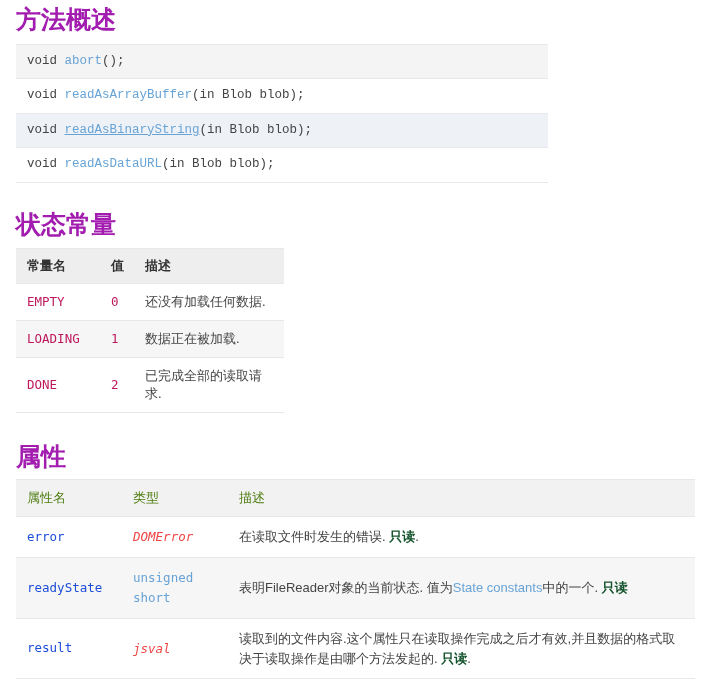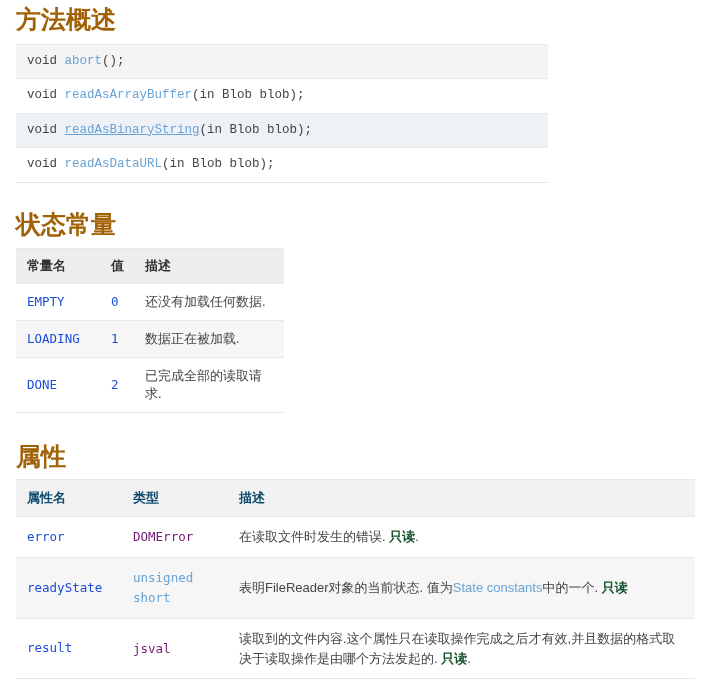--- a/index.html
+++ b/index.html
@@ -18,21 +18,21 @@
     padding: 6px 16px 0 16px;
     box-sizing: border-box;
     width: 728px;
   }
 
   h2.section-title {
     font-family: "Liberation Sans", sans-serif;
     font-size: 25px;
     line-height: 1.1;
     font-weight: bold;
-    color: #a16207;
+    color: #a21caf;
     margin: 0 0 10px 0;
     letter-spacing: 0px;
   }
   h2.section-title.tight { margin-bottom: 9px; }
 
   
   table.doc-table {
     border-collapse: collapse;
     border-spacing: 0;
     font-size: 13px;
@@ -83,35 +83,35 @@
   .state-table td {
     padding: 9px 10px 9px 11px;
     font-size: 13px;
     color: #444444;
     border-top: 1px solid #ebebeb;
     border-bottom: 1px solid #ebebeb;
   }
   .state-table td.mono {
     font-family: "DejaVu Sans Mono", "Liberation Mono", monospace;
     font-size: 12.5px;
-    color: #1d4ed8;
+    color: #be185d;
   }
   .state-table tbody tr:nth-child(even) td { background: #f6f6f6; }
   .state-table col.c-name { width: 84px; }
   .state-table col.c-val  { width: 30px; }
 
   
   .props-table {
     width: 679px;
     margin-bottom: 10px;
   }
   .props-table th {
     background: #f2f2f2;
-    color: #0c4a6e;
-    font-weight: bold;
+    color: #4d7c0f;
+    font-weight: normal;
     font-size: 13px;
     padding: 9px 10px 9px 11px;
     border-bottom: 2px solid #dcdcdc;
     border-top: none;
   }
   .props-table td {
     padding: 10px 10px 10px 11px;
     font-size: 13px;
     color: #444444;
     line-height: 1.5;
@@ -135,22 +135,23 @@
   
   a.lnk {
     color: #68a3d6;
     text-decoration: none;
   }
   a.lnk-u {
     color: #68a3d6;
     text-decoration: underline;
   }
   a.lnk-red {
-    color: #701a75;
+    color: #ef4444;
     text-decoration: none;
+    font-style: italic;
   }
   a.lnk-strong {
     color: #14532d;
     text-decoration: none;
     font-weight: bold;
   }
   .type-wrap {
     display: block;
     max-width: 72px;
     word-wrap: break-word;

